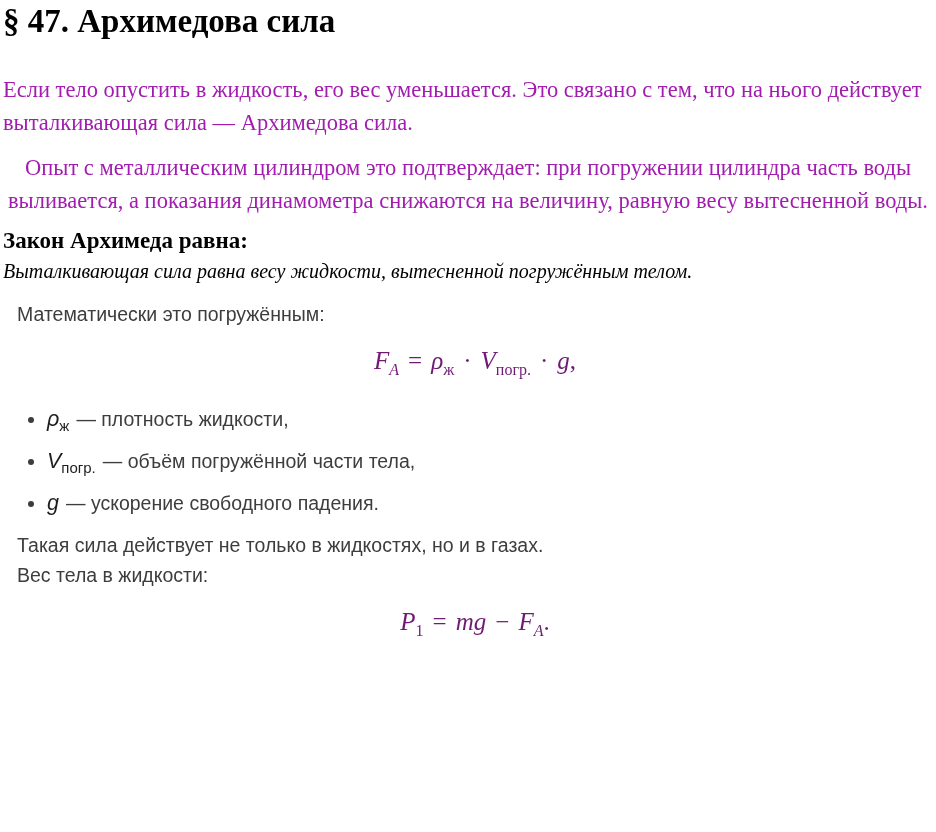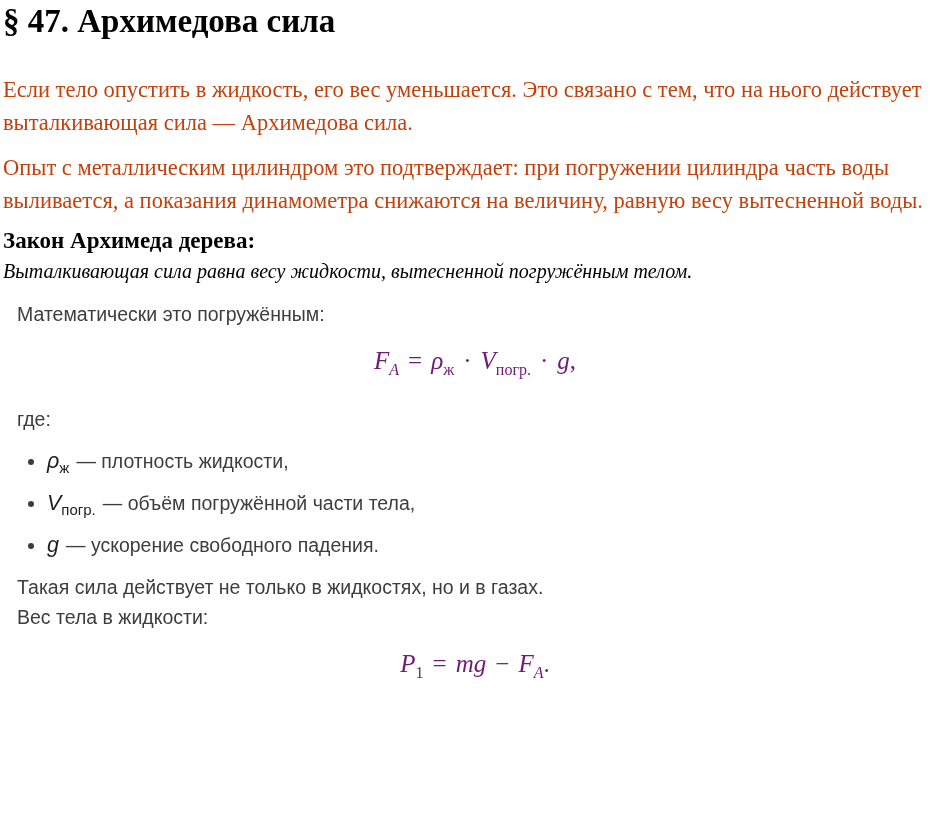--- a/index.html
+++ b/index.html
@@ -22,25 +22,26 @@
     font-weight: bold;
     font-size: 33px;
     line-height: 38px;
     color: #000000;
     margin: 0 0 33px 0;
   }
   .serif-par {
     font-family: "Liberation Serif", serif;
     font-size: 22.5px;
     line-height: 33px;
-    color: #c2410c;
+    color: #a21caf;
     margin: 0 0 12px 0;
   }
   .serif-par.tight {
     margin-bottom: 9px;
+    text-align: center;
   }
   .law-heading {
     font-family: "Liberation Serif", serif;
     font-weight: bold;
     font-size: 23px;
     line-height: 30px;
     color: #000000;
     margin: 0;
   }
   .law-statement {
@@ -128,30 +129,29 @@
 <body>
 
 <div class="page">
 
   <h1 class="title">§ 47. Архимедова сила</h1>
 
   <p class="serif-par">Если тело опустить в жидкость, его вес уменьшается. Это связано с тем, что на нього действует выталкивающая сила — Архимедова сила.</p>
 
   <p class="serif-par tight">Опыт с металлическим цилиндром это подтверждает: при погружении цилиндра часть воды выливается, а показания динамометра снижаются на величину, равную весу вытесненной воды.</p>
 
-  <p class="law-heading">Закон Архимеда дерева:</p>
+  <p class="law-heading">Закон Архимеда равна:</p>
   <p class="law-statement">Выталкивающая сила равна весу жидкости, вытесненной погружённым телом.</p>
 
   <div class="sans-block">
 
     <p class="gap-after-intro">Математически это погружённым:</p>
 
     <div class="formula"><span class="var">F</span><sub class="sub-italic">A</sub><span class="op">=</span><span class="var">ρ</span><sub class="sub-upright">ж</sub><span class="op">·</span><span class="var">V</span><sub class="sub-upright">погр.</sub><span class="op">·</span><span class="var">g</span><span class="punct">,</span></div>
 
-    <p class="where-label">где:</p>
 
     <ul class="def-list">
       <li><span class="bullet-sym"><span>ρ</span><sub class="sub-upright">ж</sub></span><span class="bullet-text">— плотность жидкости,</span></li>
       <li><span class="bullet-sym"><span>V</span><sub class="sub-upright">погр.</sub></span><span class="bullet-text">— объём погружённой части тела,</span></li>
       <li><span class="bullet-sym"><span>g</span><sub class="sub-upright"></sub></span><span class="bullet-text">— ускорение свободного падения.</span></li>
     </ul>
 
     <p class="gases-note">Такая сила действует не только в жидкостях, но и в газах.</p>
 
     <p class="weight-intro">Вес тела в жидкости:</p>

